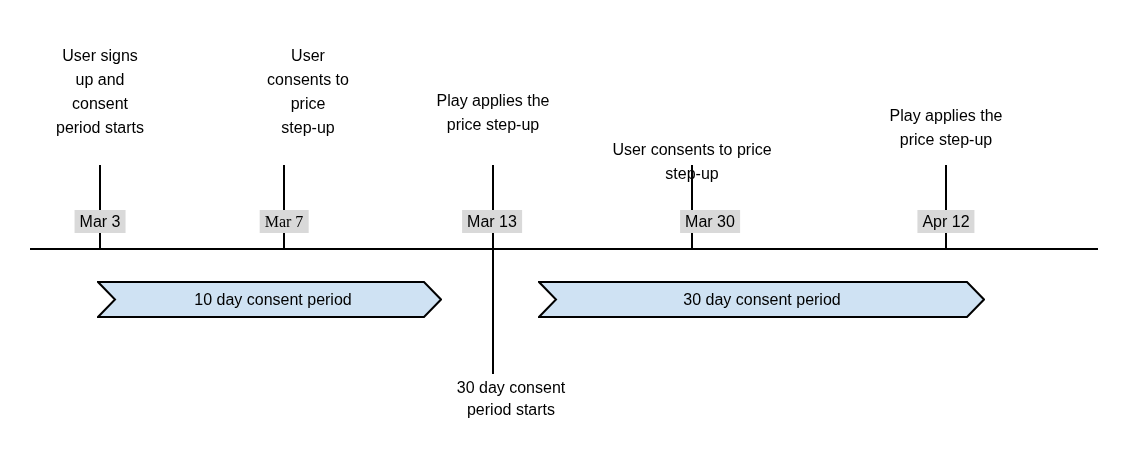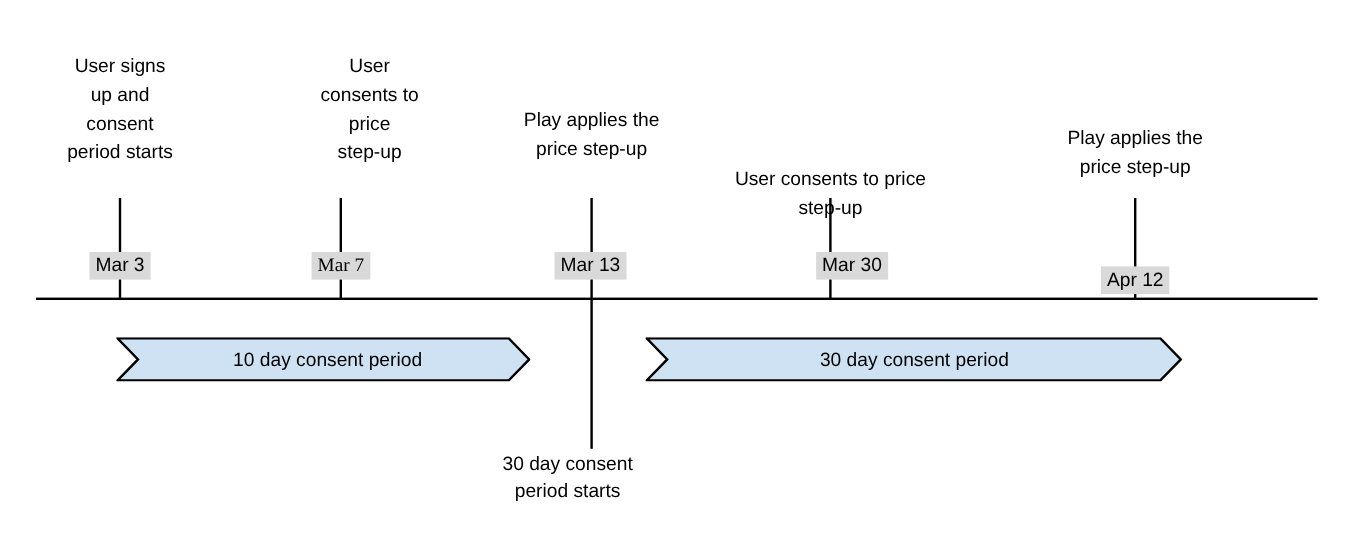--- a/index.html
+++ b/index.html
@@ -61,21 +61,21 @@
     background: #d9d9d9;
     font-size: 16px;
     line-height: 21px;
     padding: 1px 5px;
     white-space: nowrap;
   }
   .date-0 { left: 100px; }
   .date-1 { left: 284px; font-family: Liberation Serif, serif; }
   .date-2 { left: 492px; }
   .date-3 { left: 710px; }
-  .date-4 { left: 946px; margin-top: 12px; }
+  .date-4 { left: 946px; }
   
   .arrow {
     position: absolute;
     top: 281px;
     display: block;
   }
   .arrow-1 { left: 97px; }
   .arrow-2 { left: 538px; }
   .arrow path {
     stroke: #000000;
@@ -83,21 +83,21 @@
     stroke-linejoin: miter;
   }
   .arrow text {
     font-family: "Liberation Sans", sans-serif;
     font-size: 16px;
     fill: #000000;
   }
   
   .below-label {
     position: absolute;
-    left: 473px;
+    left: 511px;
     top: 377px;
     transform: translateX(-50%);
     text-align: center;
     white-space: pre-line;
     font-size: 16px;
     line-height: 22px;
     color: #000000;
   }
 </style>
 </head>

